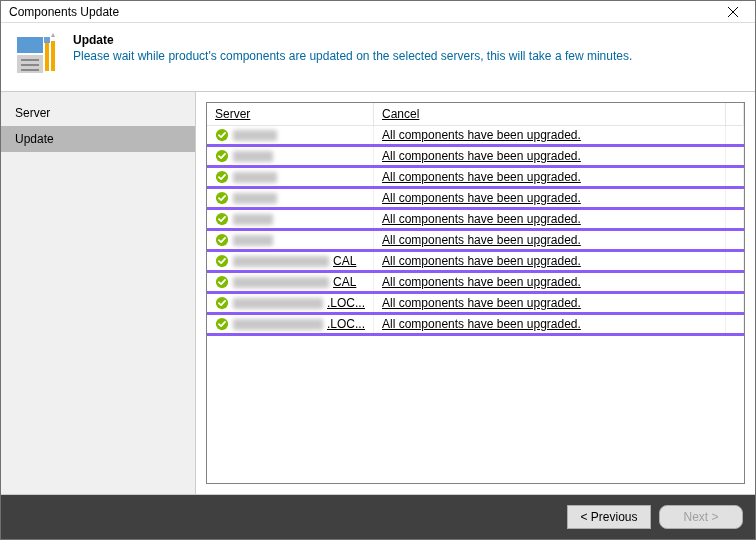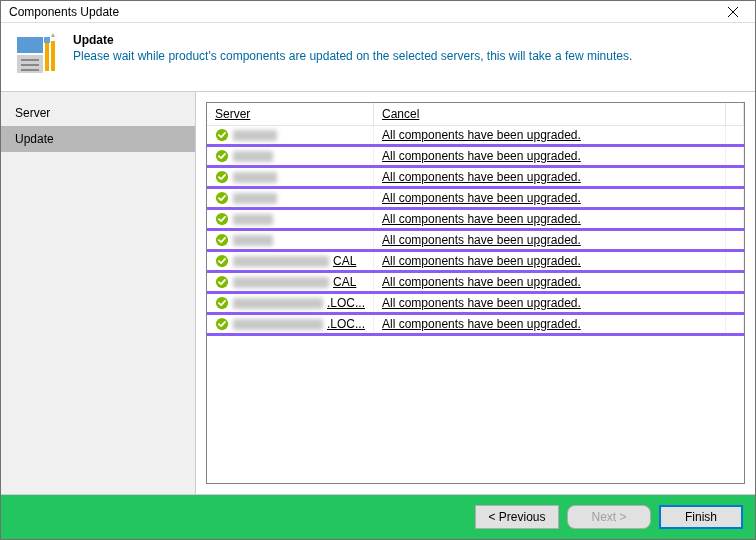--- a/index.html
+++ b/index.html
@@ -118,21 +118,21 @@
   border-radius: 1px;
   filter: blur(2px);
 }
 
 .footer {
   border-top: 1px solid #ccc;
   padding: 10px 12px;
   display: flex;
   justify-content: flex-end;
   gap: 8px;
-  background: #22c55e;
+  background: #404040;
 }
 .btn {
   min-width: 84px;
   height: 24px;
   border: 1px solid #adadad;
   background: #e1e1e1;
   font-size: 12px;
   font-family: inherit;
   cursor: default;
   padding: 0 8px;
@@ -339,16 +339,15 @@
               </tr>
             </tbody>
         </table>
       </div>
     </div>
   </div>
 
   <div class="footer">
     <button class="btn">&lt; Previous</button>
     <button class="btn" disabled="">Next &gt;</button>
-    <button class="btn primary">Finish</button>
   </div>
 
 </div>
 
 </body></html>

